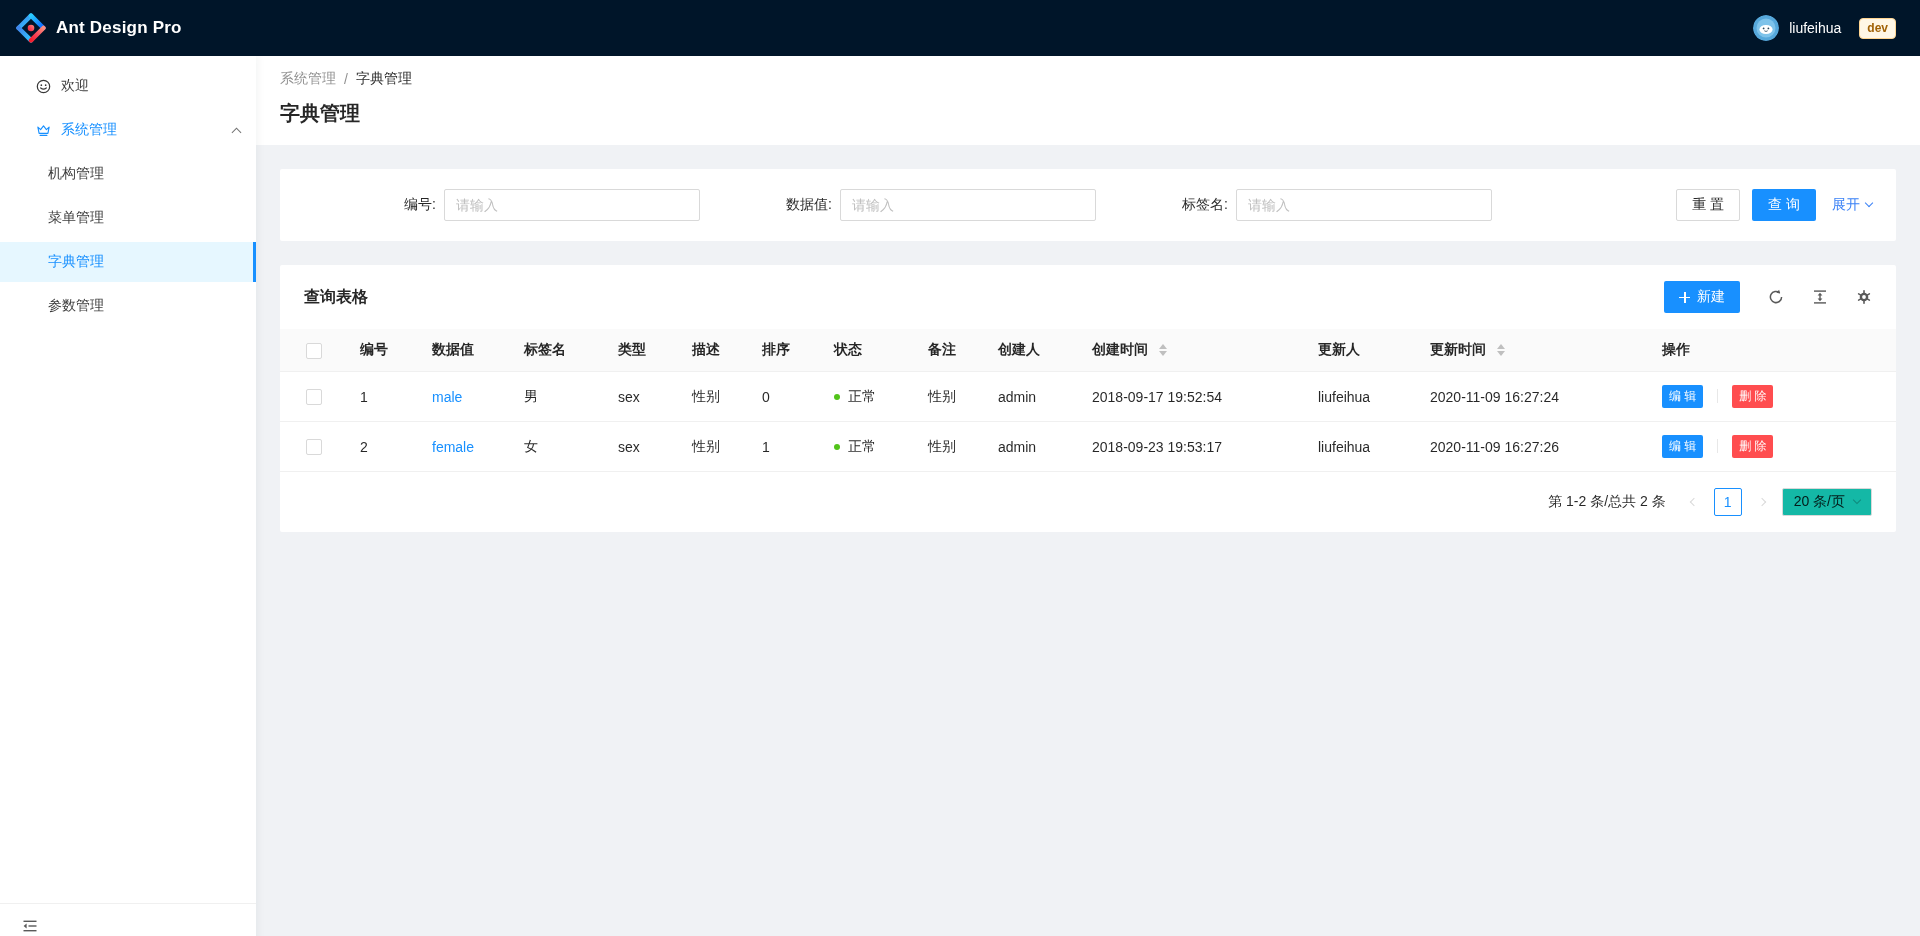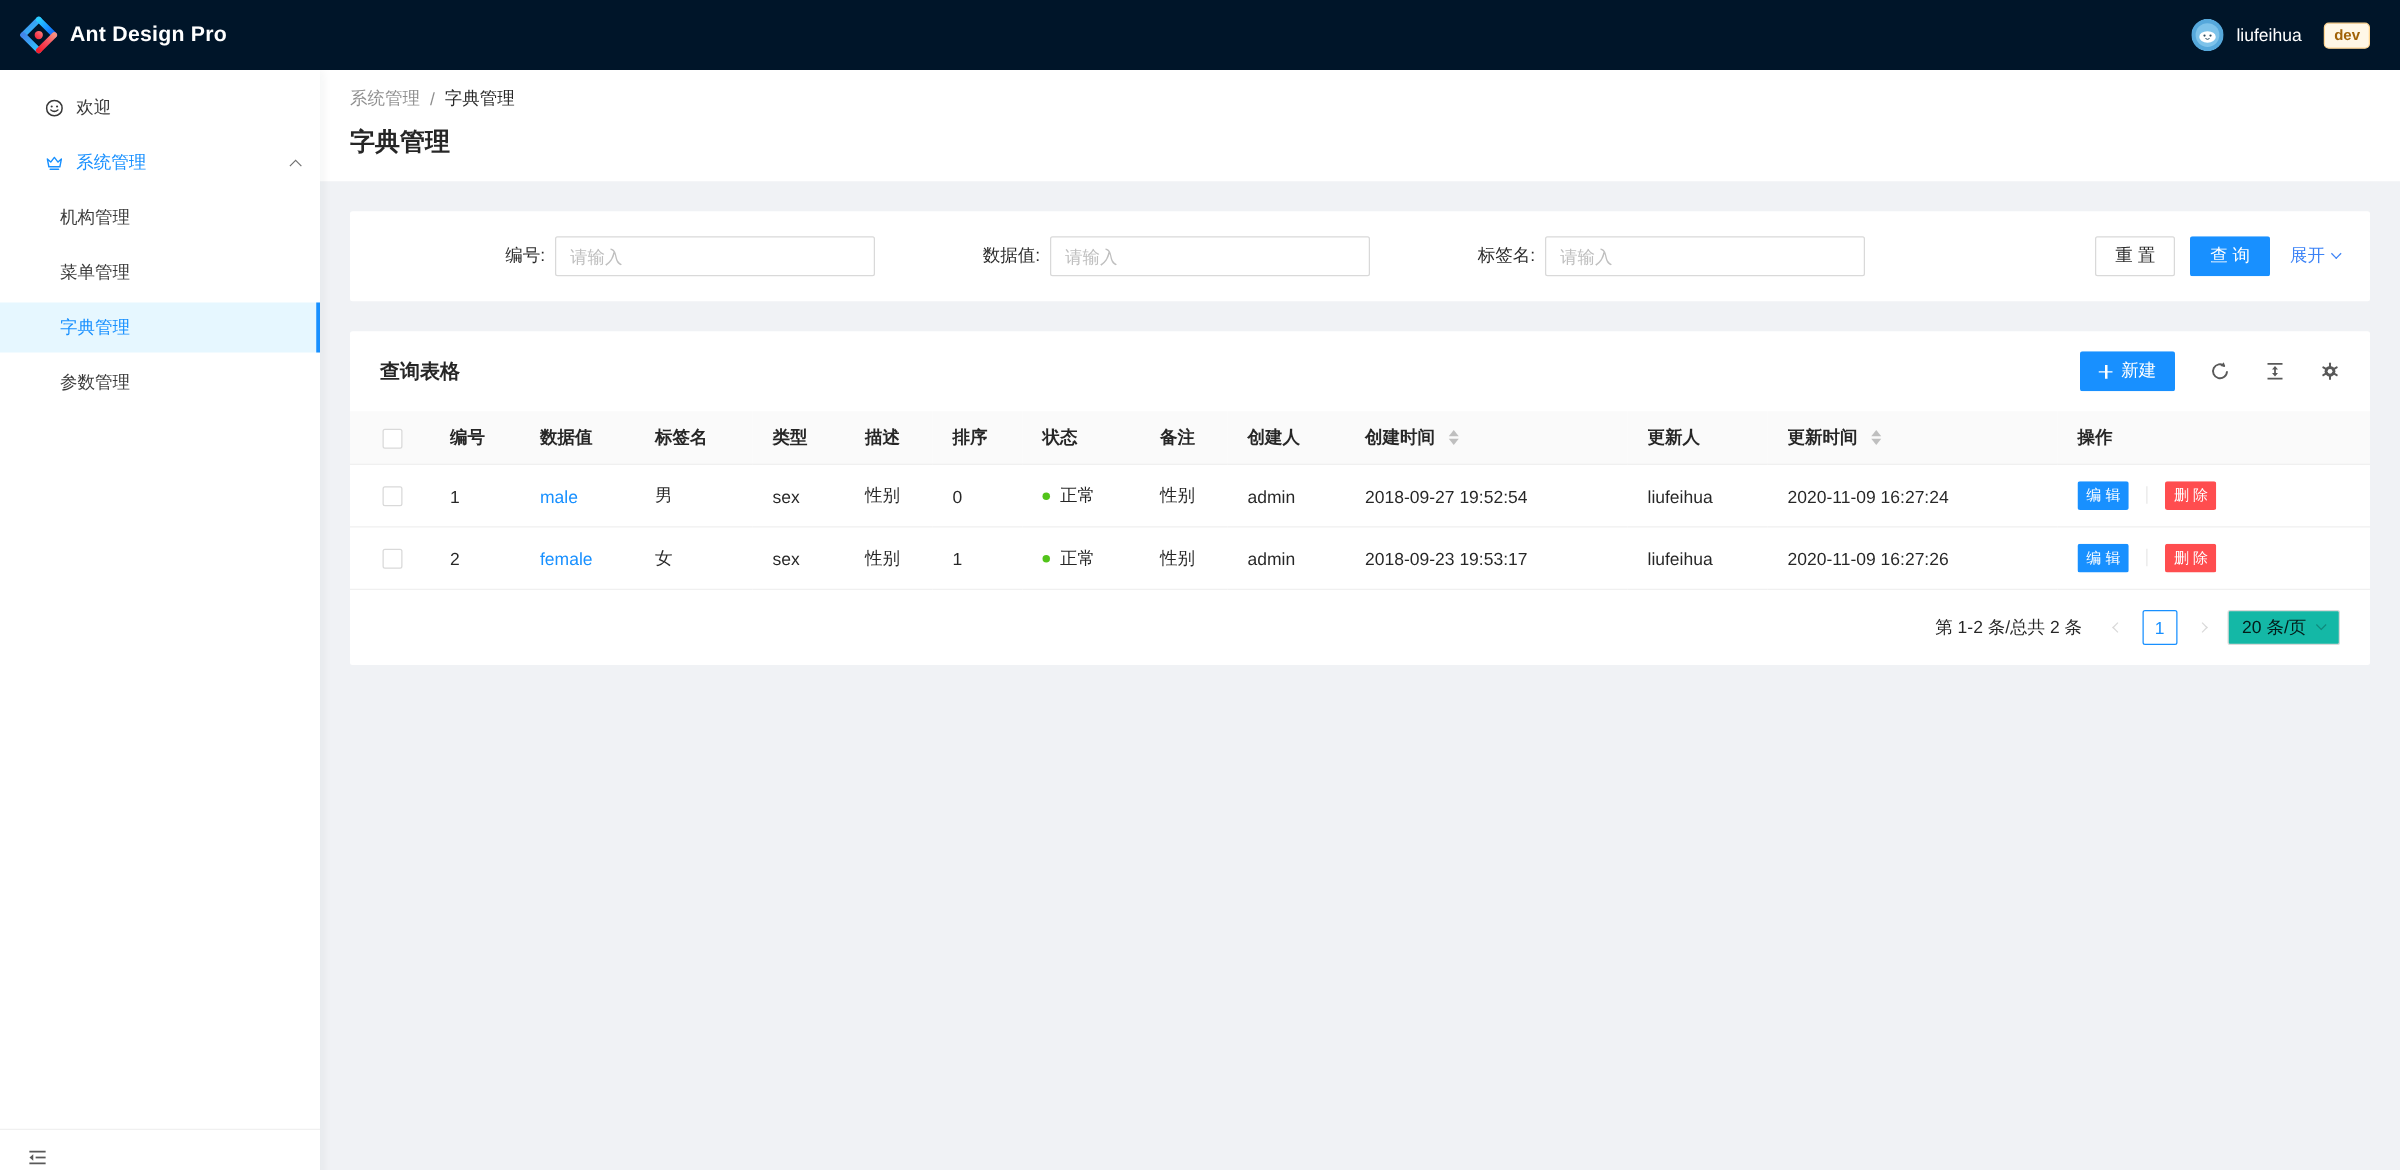--- a/index.html
+++ b/index.html
@@ -345,21 +345,21 @@
               <td>性别</td>
               <td>0</td>
               <td>
                   <span class="status">
                   <i class="dot"></i>
                   <span>正常</span>
                   </span>
                 </td>
               <td>性别</td>
               <td>admin</td>
-              <td>2018-09-27 19:52:54</td>
+              <td>2018-09-17 19:52:54</td>
               <td>liufeihua</td>
               <td>2020-11-09 16:27:24</td>
               <td>
                 <button class="btn btn-primary btn-sm">编 辑</button>
                 <span class="op-divider"></span>
                 <button class="btn btn-danger btn-sm">删 除</button>
               </td>
             </tr>
             <tr>
               <td class="cb-cell"><span class="checkbox"></span></td>

